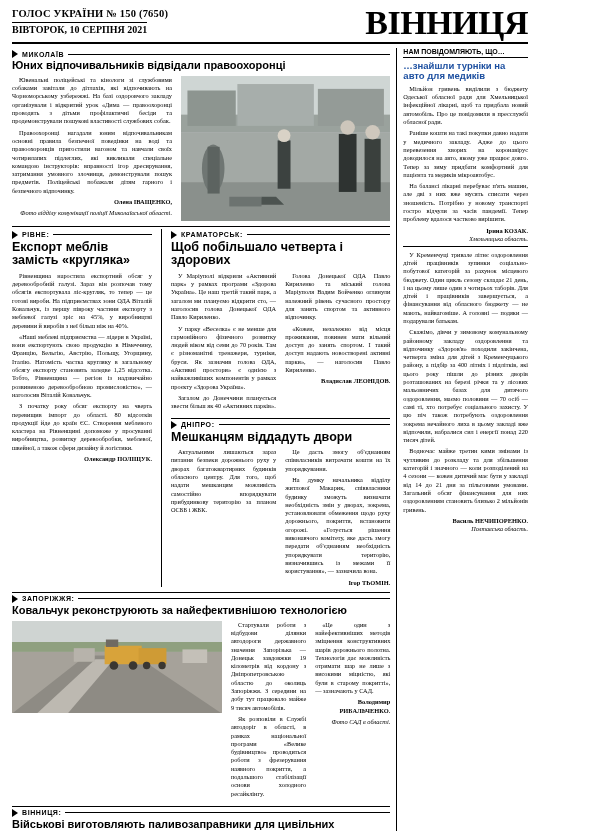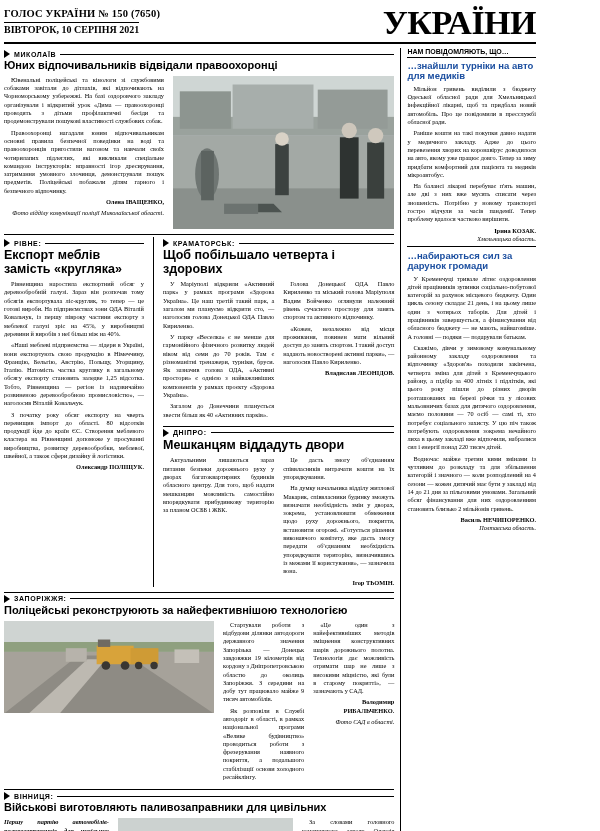--- a/index.html
+++ b/index.html
@@ -12,21 +12,21 @@
     height: 831px;
     font-family: "Liberation Serif", serif;
     color: #000;
     overflow: hidden;
   }
   .page {
     position: relative;
     width: 540px;
     height: 831px;
     box-sizing: border-box;
-    padding: 6px 4px;
+    padding: 6px 12px;
     background: #fff;
     border-radius: 28px;
   }
   
   .masthead {
     display: flex;
     align-items: flex-start;
     justify-content: space-between;
     border-bottom: 2px solid #000;
     padding-bottom: 2px;
@@ -185,21 +185,21 @@
 </head>
 <body>
 
 <div class="page">
 
   <div class="masthead">
     <div class="masthead-left">
       <div class="paper-name">ГОЛОС УКРАЇНИ № 150 (7650)</div>
       <div class="paper-date">ВІВТОРОК, 10 СЕРПНЯ 2021</div>
     </div>
-    <div class="masthead-title">УКРАЇНИ</div>
+    <div class="masthead-title">ВІННИЦЯ</div>
   </div>
 
   <div class="body-wrap">
 
     <div class="left-zone">
 
       <div>
         <div class="rubric">
           <span class="tri"></span>
           <span class="rub-label">МИКОЛАЇВ</span>
@@ -300,21 +300,21 @@
       </div>
 
       <div class="block-sep"></div>
 
       <div>
         <div class="rubric">
           <span class="tri"></span>
           <span class="rub-label">ЗАПОРІЖЖЯ:</span>
           <span class="rule"></span>
         </div>
-        <div class="headline">Поліцейські реконструюють за найефективнішою технологією</div>
+        <div class="headline">Ковальчук реконструюють за найефективнішою технологією</div>
         <div class="two-col-block">
           <div style="width:210px" class="artwrap">
             <svg class="art" viewBox="0 0 340 150" preserveAspectRatio="none">
               <rect width="340" height="150" fill="#b5bcbb"></rect>
               <rect width="340" height="40" fill="#cfd4d2"></rect>
               <rect y="34" width="340" height="16" fill="#8fa07f"></rect>
               <rect y="50" width="340" height="100" fill="#a6a29a"></rect>
               <path d="M0 150 L120 56 L200 56 L340 150 Z" fill="#8e8b84"></path>
               <path d="M40 150 L135 62 L165 62 L90 150 Z" fill="#bdb9b1"></path>
               <rect x="150" y="40" width="60" height="30" fill="#d8a33a"></rect>
@@ -397,21 +397,20 @@
         <p class="rail-sub">Раніше кошти на такі покупки давно надати у медичного закладу. Адже до цього перевезення хворих на коронавірус доводилося на авто, якому уже працює довго. Тепер за зиму придбати комфортний для пацієнта та медиків мікроавтобус.</p>
         <p class="rail-sub">На балансі лікарні перебуває п'ять машин, але дві з них вже мусять списати через зношеність. Потрібно у новому транспорті гостро відчули за часів пандемії. Тепер проблему вдалося частково вирішити.</p>
         <p class="rail-sub"></p>
         <div class="rail-byline">Ірина КОЗАК.</div>
         <div class="rail-loc">Хмельницька область.</div>
       </div>
 
       <div class="rail-sep"></div>
 
       <div>
-        <div class="rail-title blue">…набираються сил за дарунок громади</div>
         <p class="rail-sub">У Кременчуці тривале літнє оздоровлення дітей працівників зупинки соціально-побутової категорій за рахунок місцевого бюджету. Один цикль сезону складає 21 день, і на цьому лише один з чотирьох таборів. Для дітей і працівників завершується, а фінансування від обласного бюджету — не мають, найвагоміше. А головні — подяки — подарували батькам.</p>
         <p class="rail-sub">Скажімо, дівчи у зимовому комунальному районному закладу оздоровлення та відпочинку «Здоров'я» походили закінчена, четверта зміна для дітей з Кременчуцького району, а підбір за 400 літніх і підлітків, які цього року пішли до різних дворів розташованих на березі річки та у лісових мальовничих базах для дитячого оздоровлення, маємо половини — 70 осіб — самі ті, хто потребує соціального захисту. У цю піч також потребують оздоровлення зокрема нечайного лиха в цьому закладі вже відпочили, набралися сил і енергії понад 220 тисяч дітей.</p>
         <p class="rail-sub">Водночас майже третин кими змінами із чутливим до розкладу та для збільшення категорій і значного — коли розподілений на 4 сезони — кожен дитячий має бути у закладі від 14 до 21 дня за пільговими умовами. Загальний обсяг фінансування для них оздоровленням становить близько 2 мільйонів гривень.</p>
         <div class="rail-byline">Василь НЕЧИПОРЕНКО.</div>
         <div class="rail-loc">Полтавська область.</div>
       </div>
     </div>
 
   </div>
 </div>

